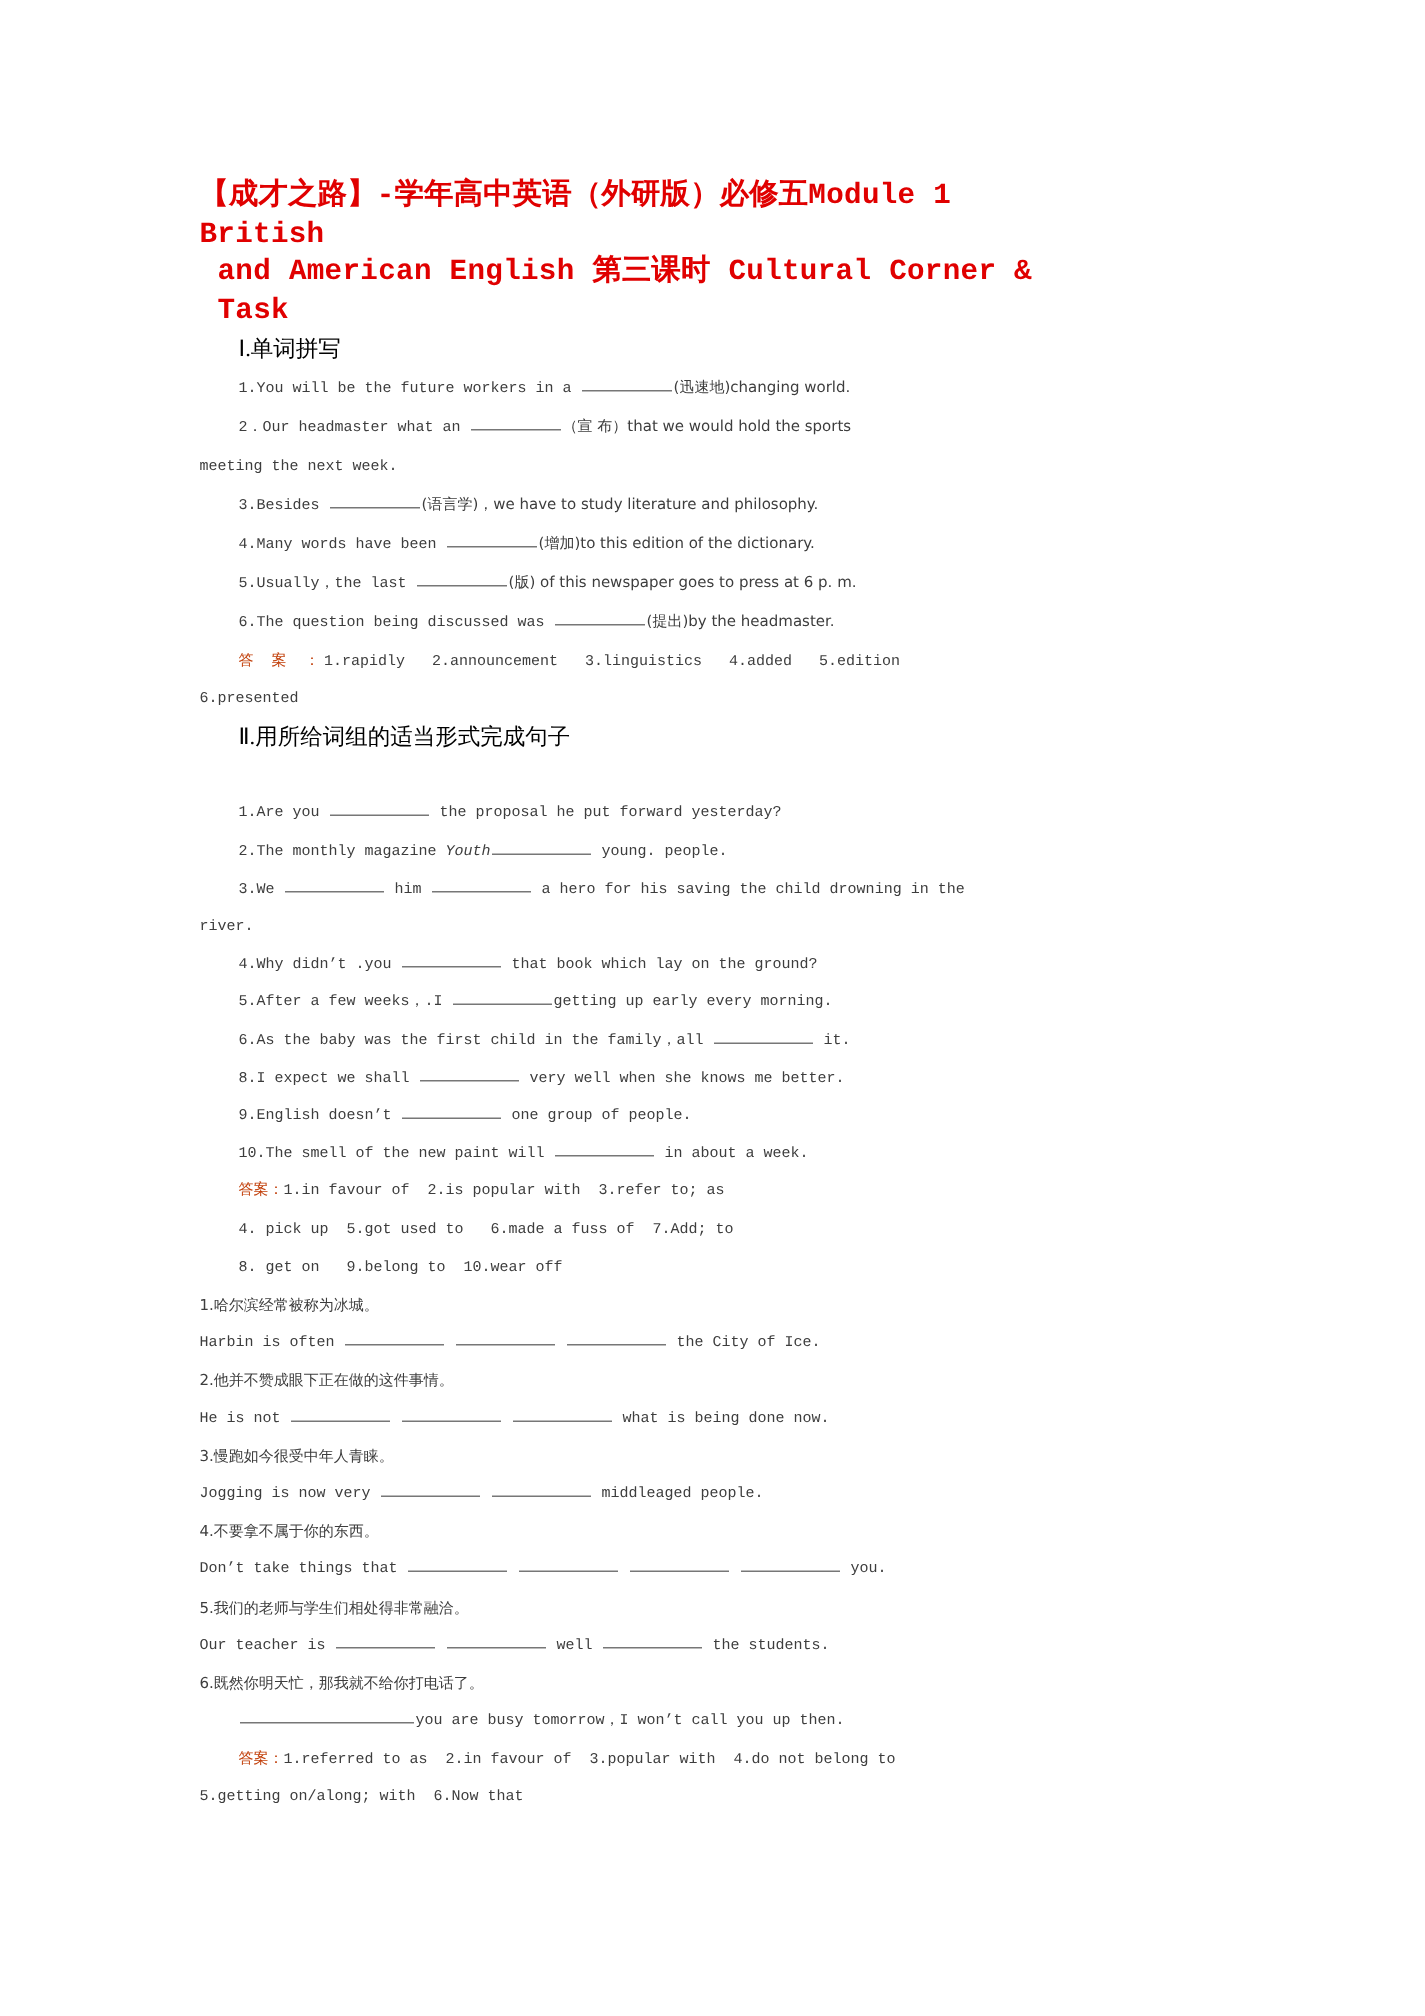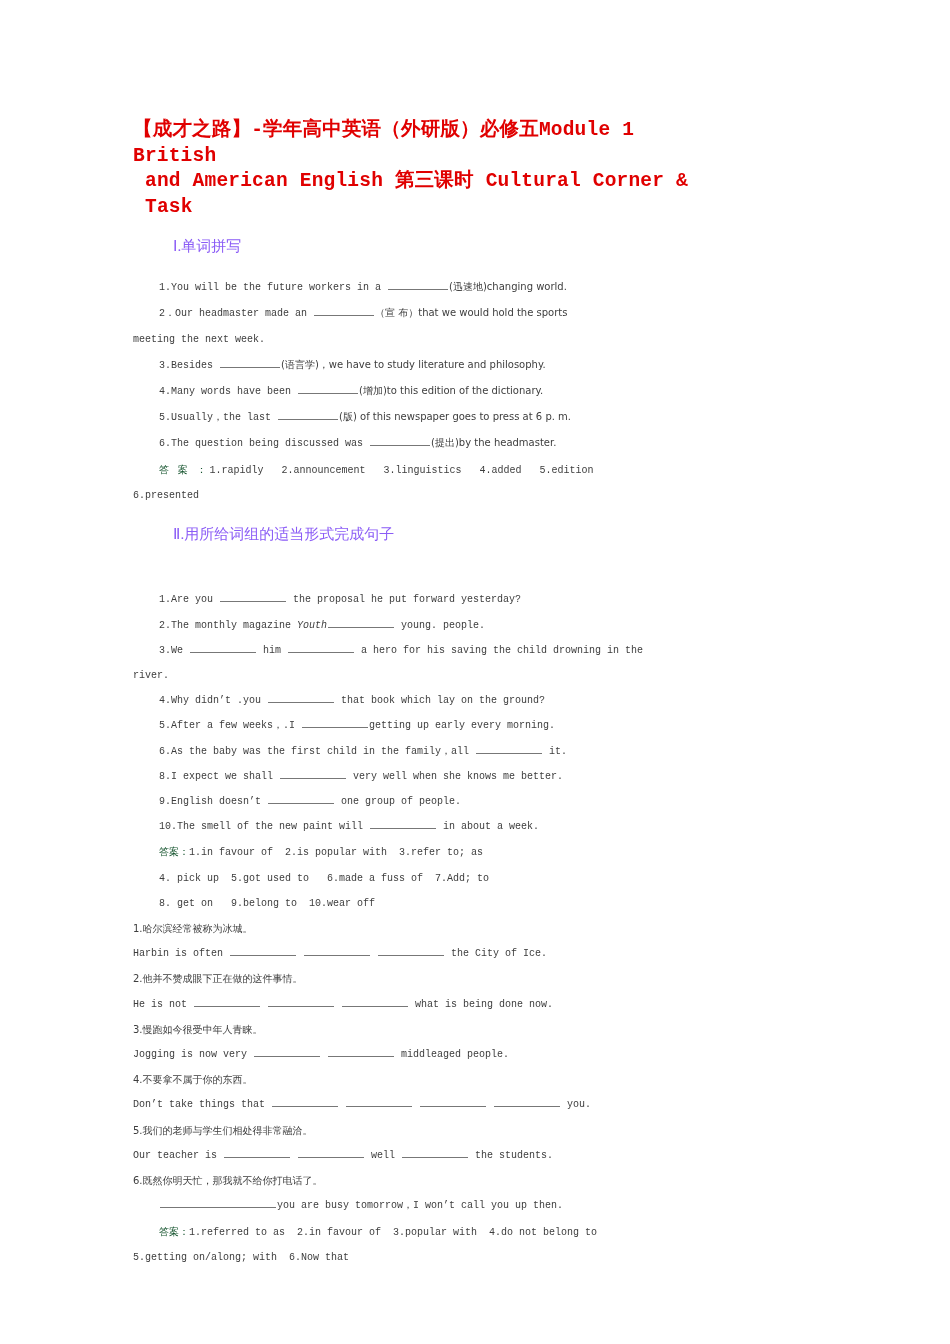--- a/index.html
+++ b/index.html
@@ -49,31 +49,31 @@
     text-align: justify;
     text-align-last: left;
     text-indent: 26px;
   }
   .line.blank { height: 25.2px; }
 
   .sec-head {
     font-size: 15px;
     line-height: 25.2px;
     text-indent: 26px;
-    margin: 14px;
-    color: #8b5cf6;
+    margin: 0;
+    color: #000000;
   }
   .sec-head .rn { font-family: "Liberation Serif", serif; }
   .sec-head .cn-t { font-family: "DejaVu Sans", "Liberation Sans", sans-serif; }
 
   .sec-head.flush { text-indent: 0; }
 
   .ans-label {
-    color: #14532d;
-    font-family: Liberation Sans, sans-serif;
+    color: #c2410c;
+    font-family: Liberation Mono, monospace;
   }
   .ans-label.spaced { letter-spacing: 3px; }
 
   .blank-fill {
     display: inline-block;
     border-bottom: 1px solid #777;
     height: 0.92em;
     vertical-align: baseline;
     margin: 0 1px;
   }
@@ -91,21 +91,21 @@
 
   <div class="doc-title">
     <span>【成才之路】-学年高中英语（外研版）必修五Module 1  British</span>
     <span class="tline2">and American English 第三课时  Cultural Corner &amp; Task</span>
   </div>
 
   <div class="sec-head"><span class="rn">Ⅰ.</span><span class="cn-t">单词拼写</span></div>
 
   <div class="line indent"><span>1.</span><span>You will be the future workers in a </span><span class="blank-fill b-md"></span><span class="cnp">(迅速地)changing world.</span></div>
 
-  <div class="line justify"><span>2．</span><span>Our headmaster made an </span><span class="blank-fill b-md"></span><span class="cnp">（宣 布）that we would hold the sports</span></div>
+  <div class="line justify"><span>2．</span><span>Our headmaster what an </span><span class="blank-fill b-md"></span><span class="cnp">（宣 布）that we would hold the sports</span></div>
   <div class="line">meeting the next week.</div>
 
   <div class="line indent"><span>3.</span><span>Besides </span><span class="blank-fill b-md"></span><span class="cnp">(语言学)，we have to study literature and philosophy.</span></div>
 
   <div class="line indent"><span>4.</span><span>Many words have been </span><span class="blank-fill b-md"></span><span class="cnp">(增加)to this edition of the dictionary.</span></div>
 
   <div class="line indent"><span>5.</span><span>Usually，the last </span><span class="blank-fill b-md"></span><span class="cnp">(版) of this newspaper goes to press at 6 p. m.</span></div>
 
   <div class="line indent"><span>6.</span><span>The question being discussed was </span><span class="blank-fill b-md"></span><span class="cnp">(提出)by the headmaster.</span></div>
 

